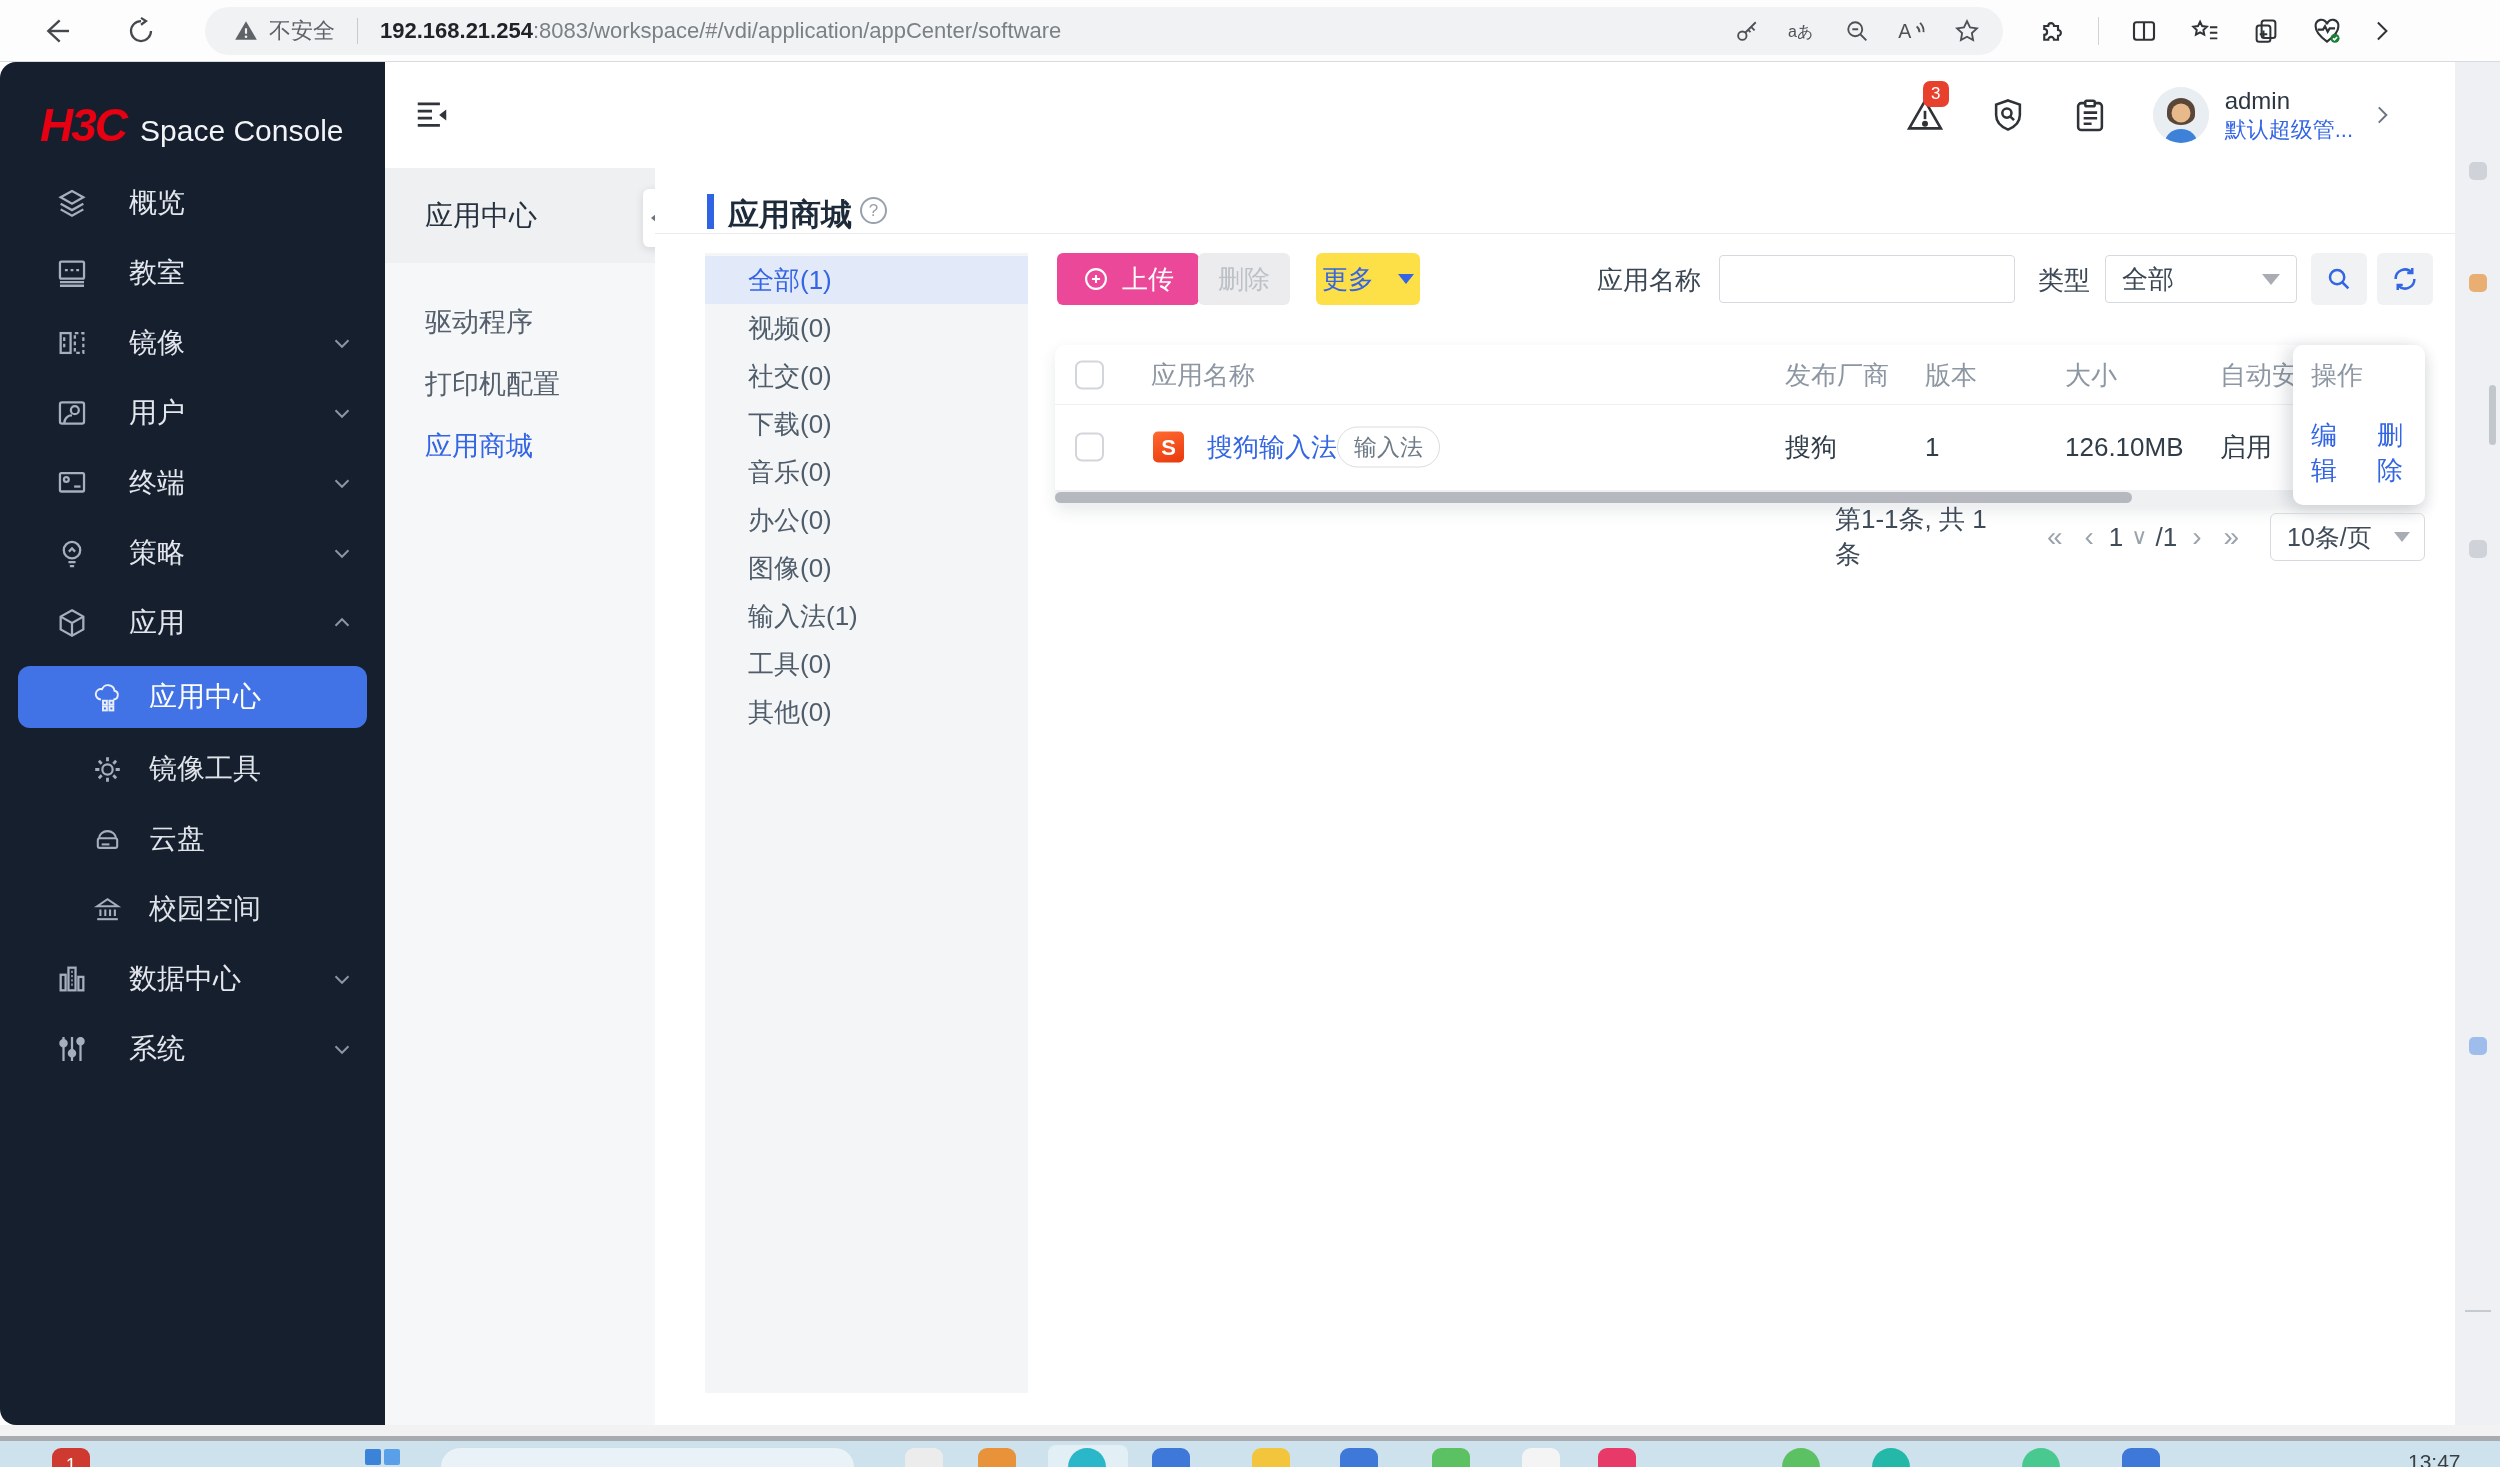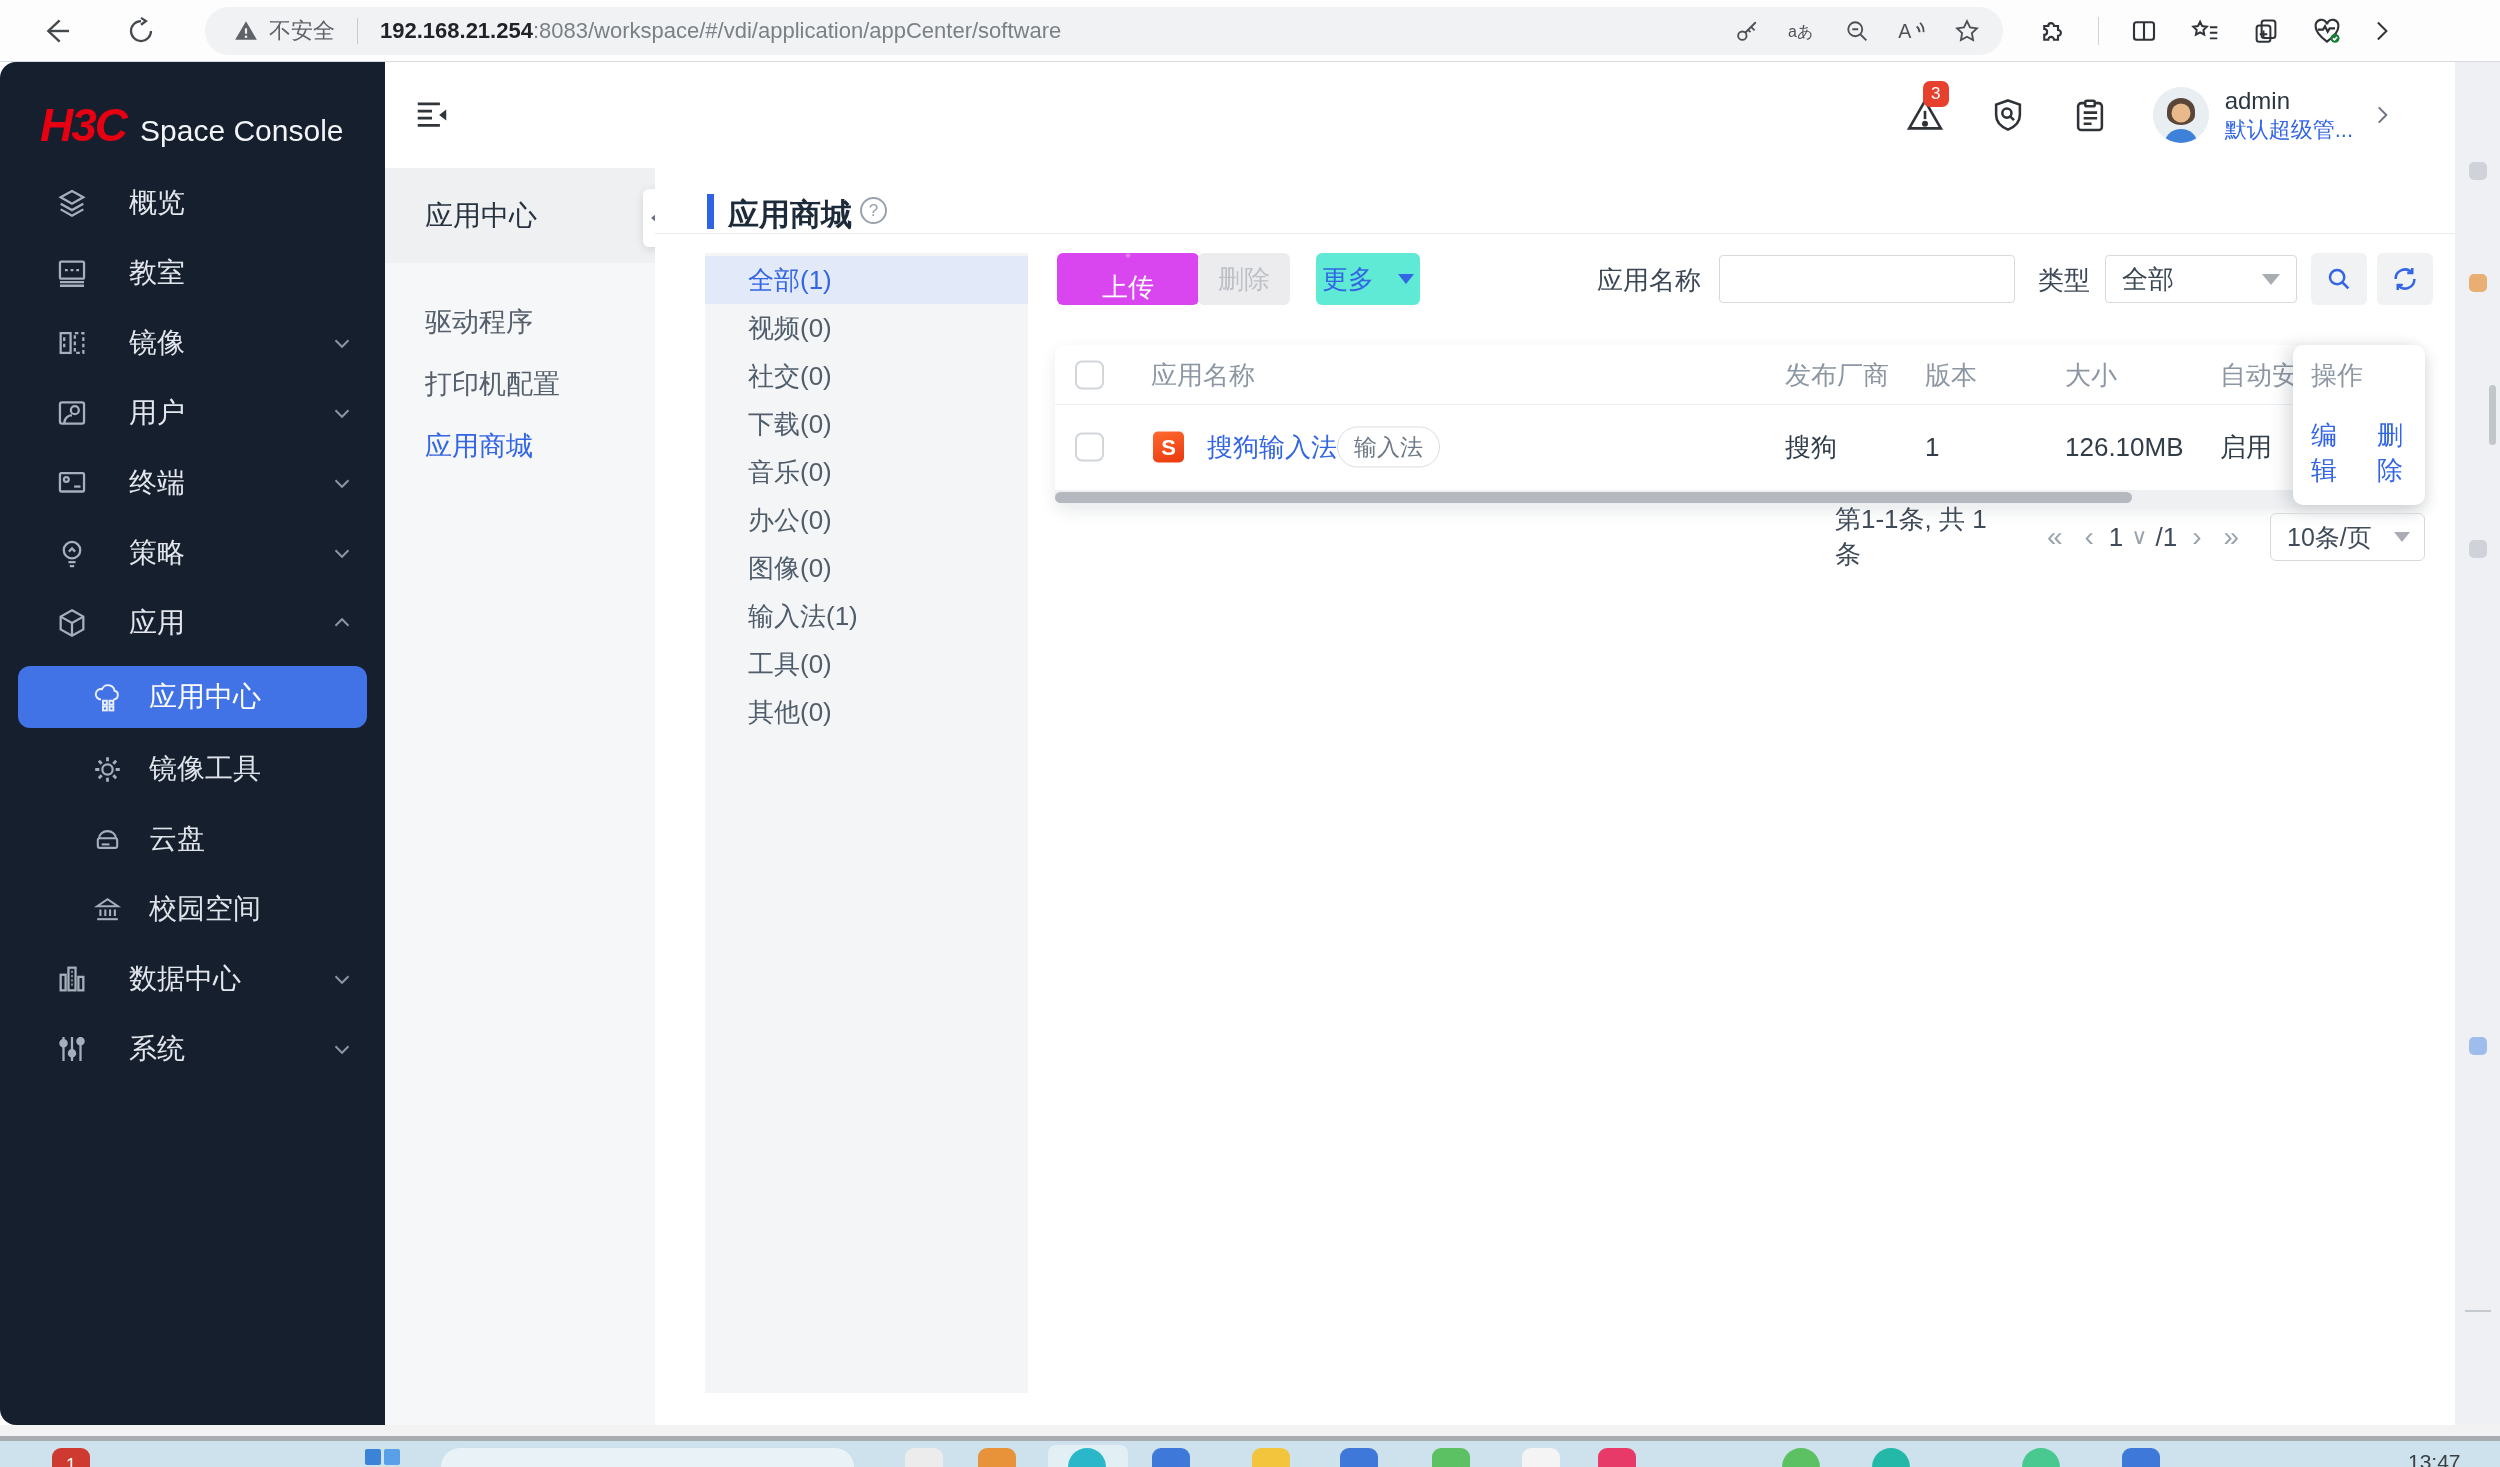--- a/index.html
+++ b/index.html
@@ -65,23 +65,23 @@
   .pg-title { position:absolute; left:73px; top:26px; font-size:31px; font-weight:bold; color:#1c2a3a; }
   .help-circ { position:absolute; left:205px; top:29px; width:27px; height:27px; border:2px solid #98a1ac; border-radius:50%; color:#98a1ac; font-size:17px; display:flex; align-items:center; justify-content:center; }
   .pg-div { position:absolute; left:0; top:65px; width:100%; height:1px; background:#eaebed; }
 
   .cat-panel { position:absolute; left:50px; top:85px; width:323px; height:1140px; background:#f4f5f7; padding-top:3px; }
   .cat-item { height:48px; display:flex; align-items:center; padding-left:43px; font-size:26px; color:#4f5d6b; cursor:pointer; }
   .cat-item.active { background:#e2eaf9; color:#3365e4; }
 
   .toolbar { position:absolute; left:0; top:85px; width:100%; height:52px; }
   .btn { position:absolute; top:0; height:52px; border-radius:6px; display:flex; align-items:center; justify-content:center; font-size:26px; cursor:pointer; }
-  .btn-upload { left:402px; width:142px; background:#d946ef; color:#fff; gap:12px;flex-direction:column; }
+  .btn-upload { left:402px; width:142px; background:#ec4899; color:#fff; gap:12px; }
   .btn-del { left:543px; width:92px; background:#ececee; color:#bcc1c7; }
-  .btn-more { left:661px; width:104px; background:#5eead4; color:#3365e4; gap:24px; }
+  .btn-more { left:661px; width:104px; background:#fde047; color:#3365e4; gap:24px; }
   .caret-dn { width:0; height:0; border-left:8px solid transparent; border-right:8px solid transparent; border-top:10px solid #3365e4; }
   .fld-lbl { position:absolute; top:10px; font-size:26px; color:#3b4754; }
   .inp { position:absolute; top:2px; height:48px; background:#fff; border:1.5px solid #d6d9dd; border-radius:4px; font-size:25px; color:#3b4754; padding:0 16px; font-family:inherit; }
   .sel { position:absolute; top:2px; height:48px; background:#fff; border:1.5px solid #d6d9dd; border-radius:4px; display:flex; align-items:center; padding:0 16px; font-size:26px; color:#3b4754; cursor:pointer; }
   .sel .sc { margin-left:auto; width:0; height:0; border-left:9px solid transparent; border-right:9px solid transparent; border-top:11px solid #a9adb3; }
   .icon-btn { position:absolute; top:0; width:56px; height:52px; border-radius:6px; background:#f1f2f4; display:flex; align-items:center; justify-content:center; color:#3365e4; cursor:pointer; }
 
   .tbl-card { position:absolute; left:400px; top:177px; width:1370px; height:160px; background:#fff; border-radius:10px; box-shadow:0 6px 16px rgba(31,45,61,.10); }
   .tbl-hdr { position:absolute; left:0; top:0; width:100%; height:60px; border-bottom:1px solid #edeff2; font-size:26px; color:#8d97a3; }
   .tbl-row { position:absolute; left:0; top:61px; width:100%; height:82px; font-size:26px; color:#313d49; }

